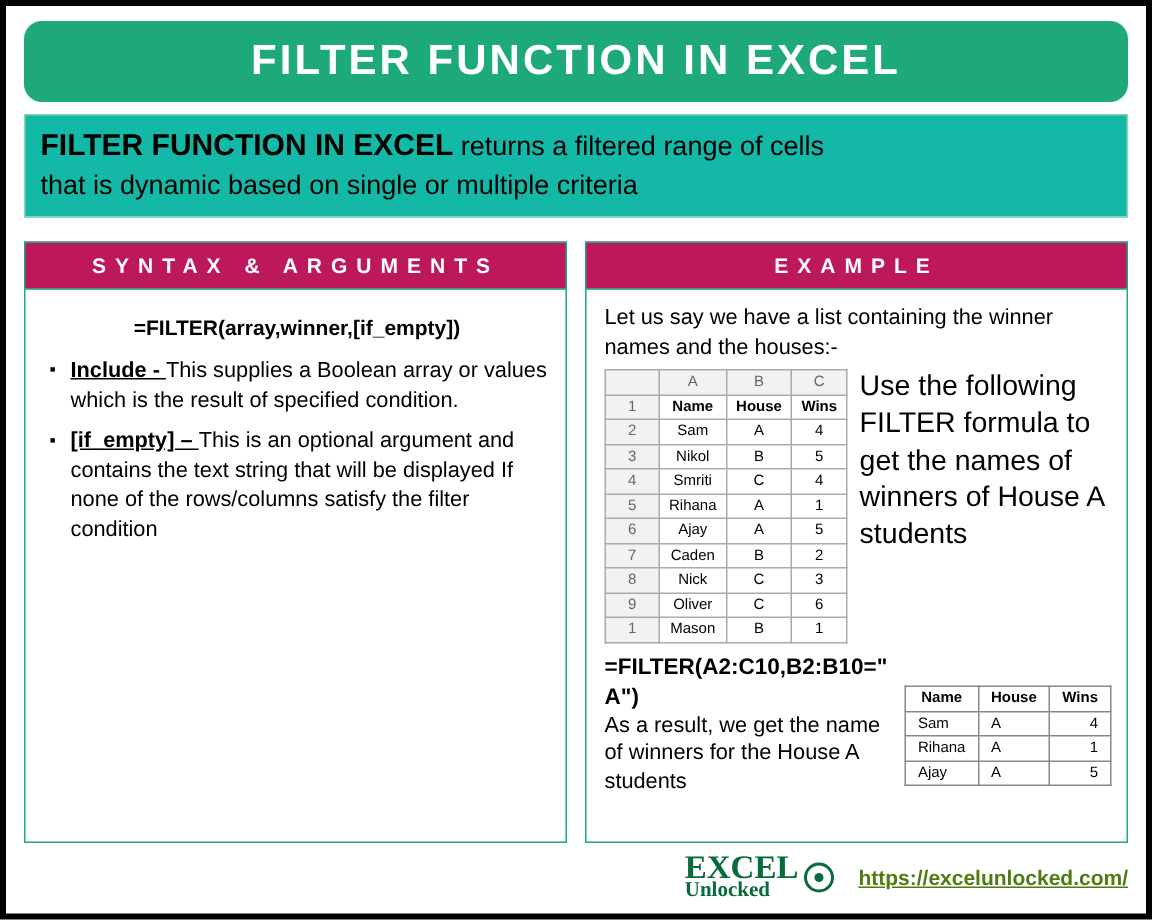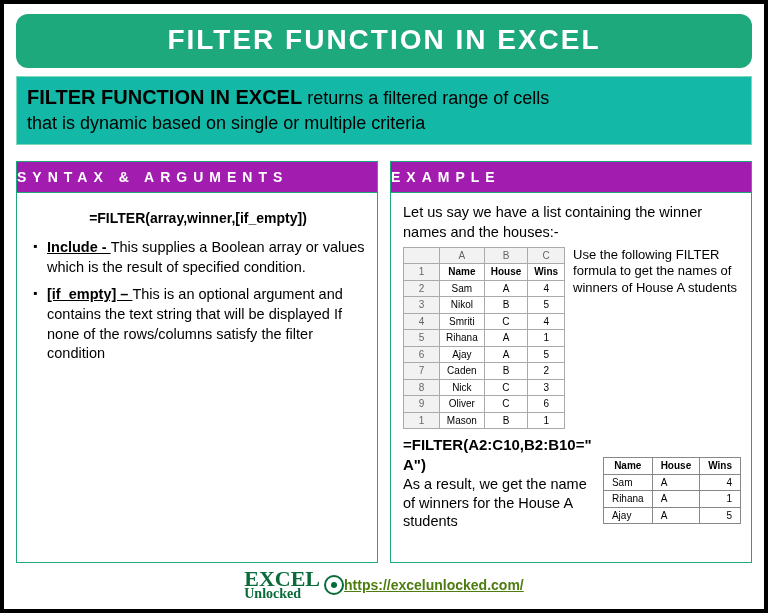--- a/index.html
+++ b/index.html
@@ -30,23 +30,23 @@
     border: 1px solid #7dd9b8;
     padding: 6px 10px 8px 10px;
     font-size: 18px;
     margin-bottom: 16px;
     line-height: 1.4;
   }
   .subtitle-band .bold { font-weight: 700; font-size: 20px; }
   .columns { display: flex; gap: 12px; flex: 1; min-height: 0; }
   .col { flex: 1; display: flex; flex-direction: column; }
   .col-header {
-    background: #a21caf;
+    background: #be185d;
     color: #fff;
-    text-align: left;
+    text-align: center;
     letter-spacing: 6px;
     font-weight: 700;
     font-size: 14px;
     padding: 7px 0;
     border: 1px solid #1ea97c;
   }
   .col-body {
     border: 1px solid #1ea97c;
     border-top: none;
     padding: 10px 10px 6px 12px;
@@ -68,43 +68,43 @@
   }
   .mini-table td, .mini-table th {
     border: 1px solid #aaa;
     padding: 1px 6px;
     text-align: center;
     min-width: 36px;
     height: 14px;
   }
   .mini-table .hcell { background: #f2f2f2; color: #666; font-weight: 400; }
   .mini-table .bhead { font-weight: 700; }
-  .example-side { flex: 1; font-size: 13px; line-height: 1.3; }
+  .example-side { flex: 1; font-size: 19px; line-height: 1.3; }
   .example-formula { font-weight: 700; margin-top: 6px; font-size: 15px; }
   .example-bottom { display: flex; gap: 10px; align-items: flex-start; }
   .result-text { flex: 1; font-size: 14.5px; line-height: 1.3; }
   .result-table {
     border-collapse: collapse;
     font-size: 10px;
     margin-top: 2px;
   }
   .result-table td, .result-table th {
     border: 1px solid #888;
     padding: 1px 8px;
     text-align: left;
     min-width: 40px;
     height: 14px;
   }
   .result-table .bhead { font-weight: 700; text-align: center; }
   .result-table .rnum { text-align: right; }
   .footer {
     display: flex;
     align-items: center;
-    justify-content: center;
-    gap: 0;
+    justify-content: flex-end;
+    gap: 16px;
     margin-top: 4px;
     padding: 2px 0;
   }
   .logo {
     display: flex;
     align-items: center;
     gap: 4px;
     color: #0a6b3a;
     font-weight: 700;
     font-family: Georgia, serif;

